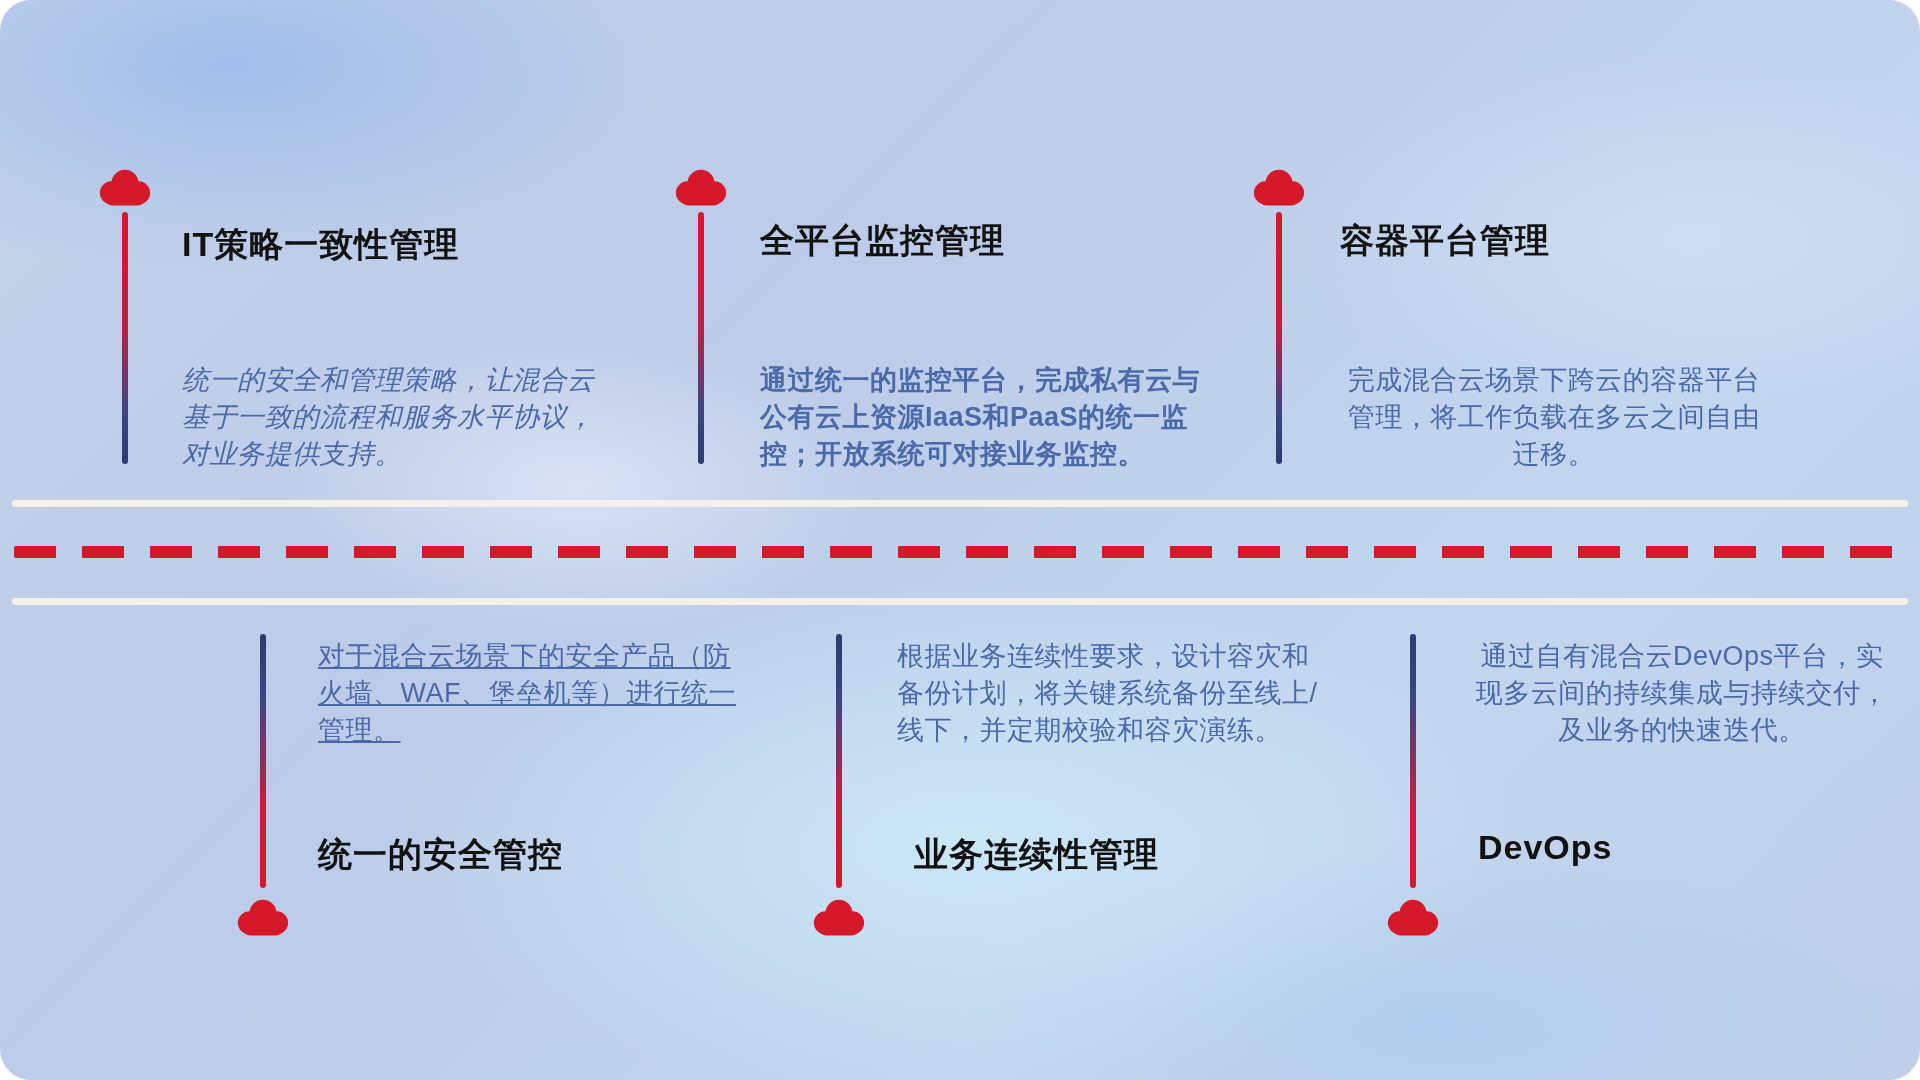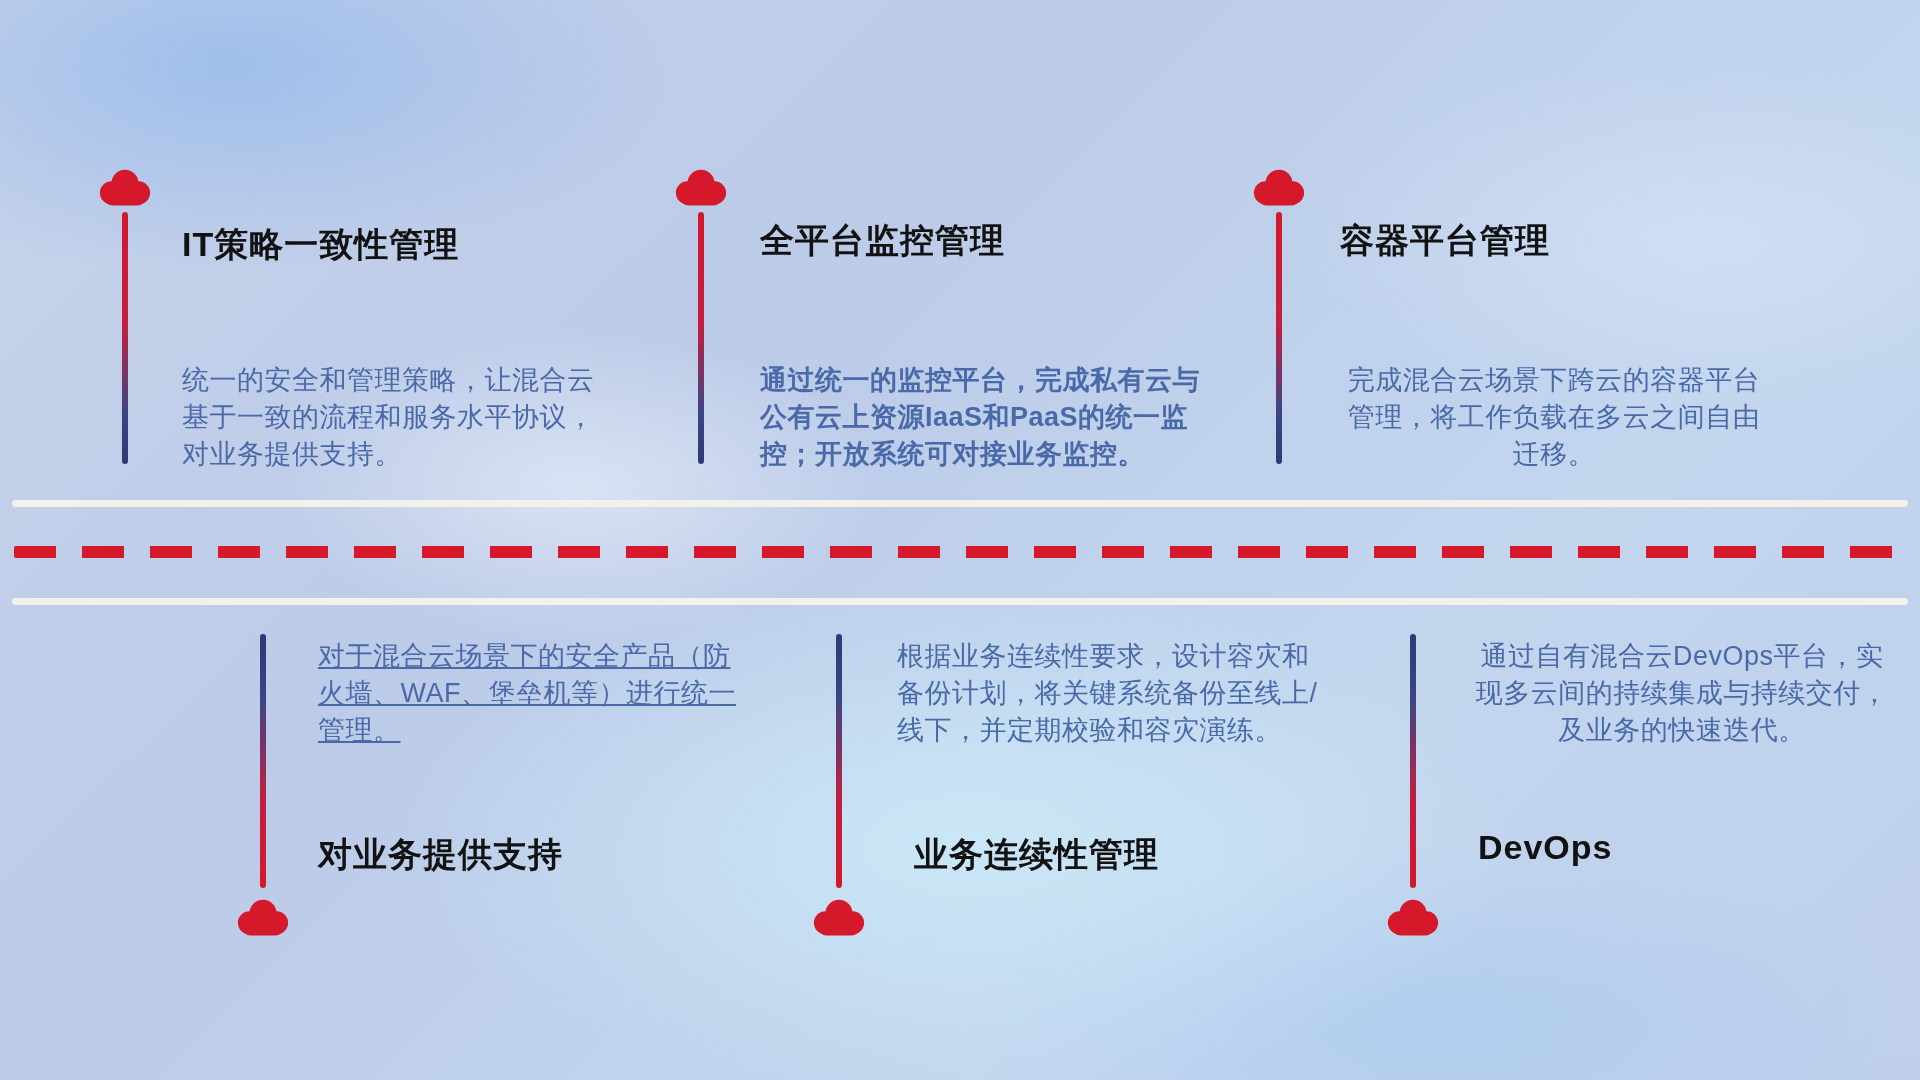--- a/index.html
+++ b/index.html
@@ -10,20 +10,21 @@
   }
   .canvas {
     position: absolute; inset: 0; width: 1920px; height: 1080px;
     background:
       radial-gradient(ellipse 700px 320px at 12% 6%, rgba(130,175,235,0.55), transparent 65%),
       radial-gradient(ellipse 900px 420px at 50% 78%, rgba(205,238,250,0.75), transparent 62%),
       radial-gradient(ellipse 650px 300px at 88% 22%, rgba(215,228,248,0.6), transparent 60%),
       radial-gradient(ellipse 500px 260px at 30% 45%, rgba(245,250,255,0.5), transparent 60%),
       radial-gradient(ellipse 800px 300px at 75% 95%, rgba(160,200,240,0.5), transparent 60%),
       linear-gradient(135deg, #c6d3ea 0%, #bccbe8 35%, #c3d6ee 70%, #bfcfea 100%);
+    border-radius: 31px;
   }
 
   
   .road-line {
     position: absolute; left: 12px; right: 12px; height: 7px;
     background: #f4f1ea; border-radius: 4px;
   }
   .road-line.top { top: 500px; }
   .road-line.bottom { top: 598px; }
   .road-dash {
@@ -69,21 +70,21 @@
     <svg class="cloud" style="left:96px; top:168px;" viewBox="0 0 60 42">
       <g fill="#d6182b">
         <circle cx="16" cy="25" r="12"></circle>
         <circle cx="30" cy="15" r="14"></circle>
         <circle cx="44" cy="25" r="12"></circle>
         <rect x="9" y="22" width="42" height="16" rx="8"></rect>
       </g>
     </svg>
     <div class="stem down" style="left:122px; top:212px; height:252px;"></div>
     <div class="title" style="left:182px; top:222px;">IT策略一致性管理</div>
-    <div class="desc" style="left:182px; top:362px; width:418px;">统一的安全和管理策略，让混合云基于一致的流程和服务水平协议，对业务提供支持。</div>
+    <div class="desc" style="left:182px; top:362px; width:418px;font-style:italic;">统一的安全和管理策略，让混合云基于一致的流程和服务水平协议，对业务提供支持。</div>
   </div>
 
   <div class="item">
     <svg class="cloud" style="left:672px; top:168px;" viewBox="0 0 60 42">
       <g fill="#d6182b">
         <circle cx="16" cy="25" r="12"></circle>
         <circle cx="30" cy="15" r="14"></circle>
         <circle cx="44" cy="25" r="12"></circle>
         <rect x="9" y="22" width="42" height="16" rx="8"></rect>
       </g>
@@ -111,21 +112,21 @@
     <div class="stem up" style="left:260px; top:634px; height:254px;"></div>
     <svg class="cloud" style="left:234px; top:898px;" viewBox="0 0 60 42">
       <g fill="#d6182b">
         <circle cx="16" cy="25" r="12"></circle>
         <circle cx="30" cy="15" r="14"></circle>
         <circle cx="44" cy="25" r="12"></circle>
         <rect x="9" y="22" width="42" height="16" rx="8"></rect>
       </g>
     </svg>
     <div class="desc" style="left:318px; top:638px; width:438px;text-decoration:underline;">对于混合云场景下的安全产品（防火墙、WAF、堡垒机等）进行统一管理。</div>
-    <div class="title" style="left:318px; top:832px;">对业务提供支持</div>
+    <div class="title" style="left:318px; top:832px;">统一的安全管控</div>
   </div>
 
   <div class="item">
     <div class="stem up" style="left:836px; top:634px; height:254px;"></div>
     <svg class="cloud" style="left:810px; top:898px;" viewBox="0 0 60 42">
       <g fill="#d6182b">
         <circle cx="16" cy="25" r="12"></circle>
         <circle cx="30" cy="15" r="14"></circle>
         <circle cx="44" cy="25" r="12"></circle>
         <rect x="9" y="22" width="42" height="16" rx="8"></rect>

